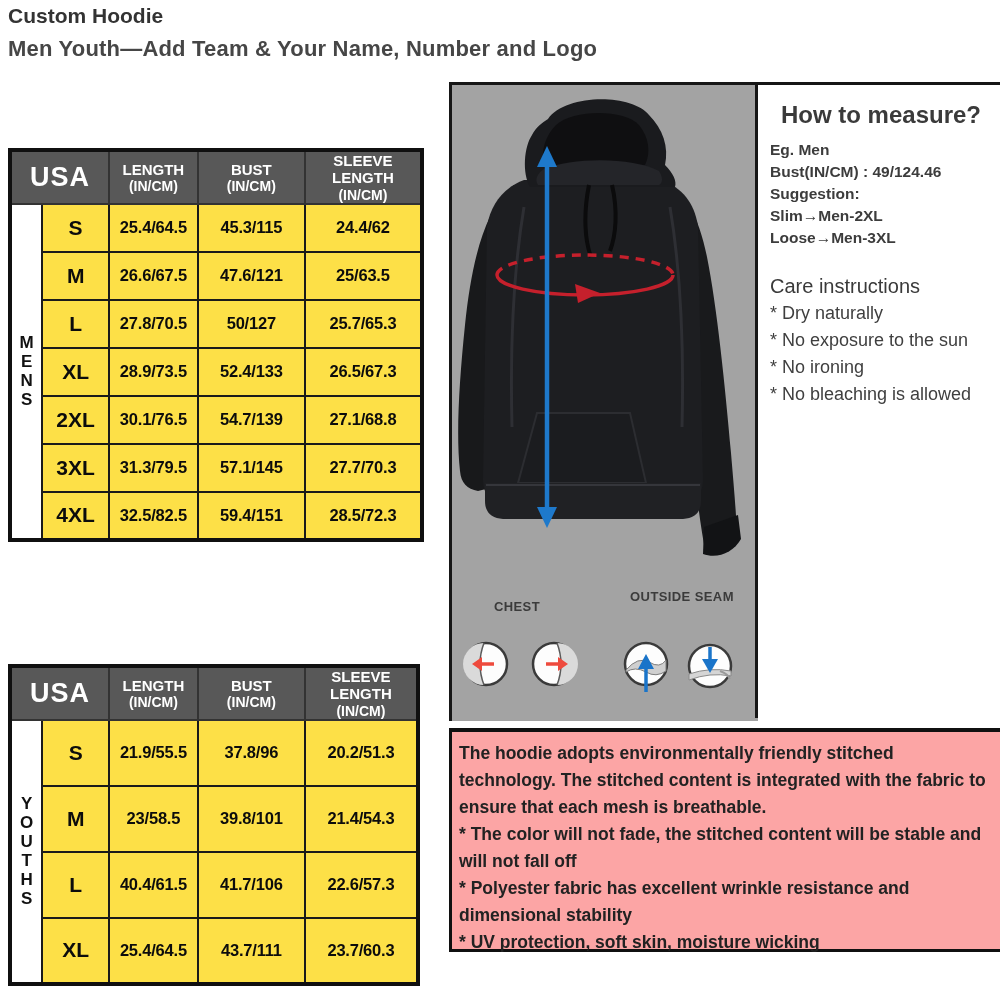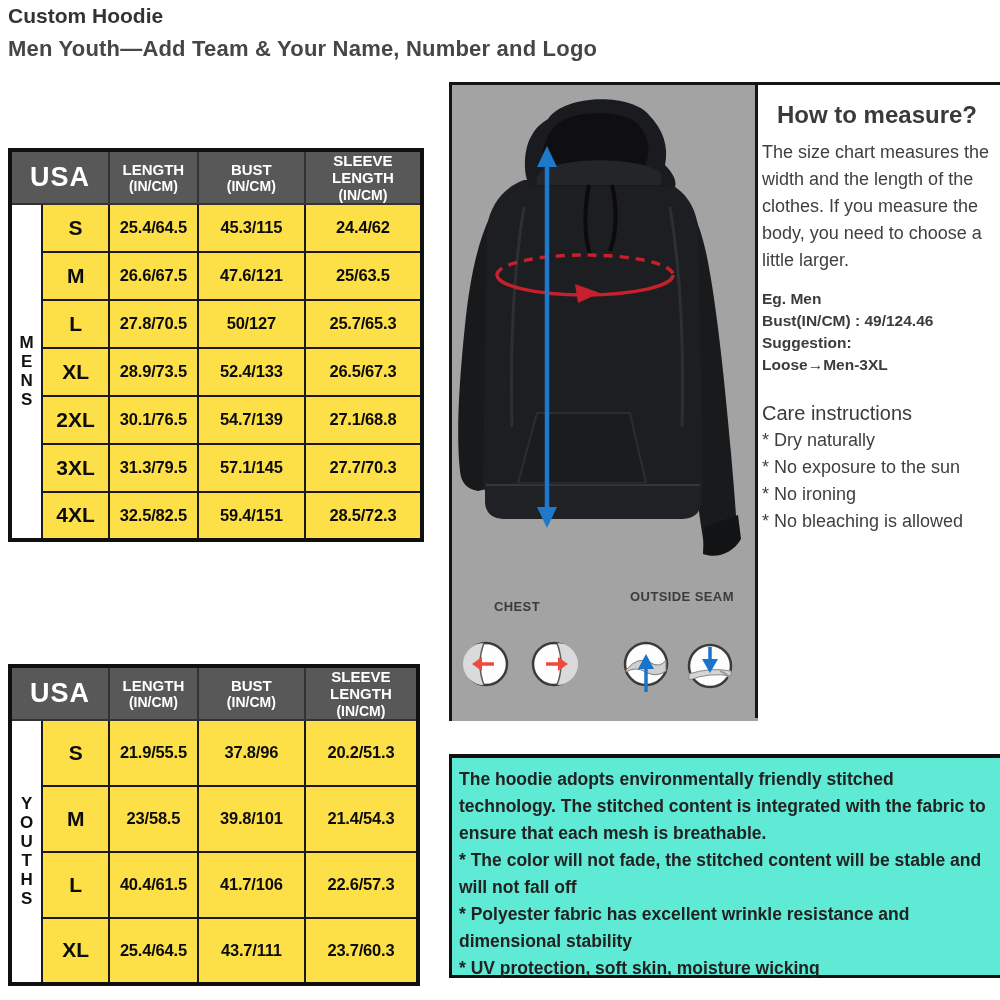--- a/index.html
+++ b/index.html
@@ -34,31 +34,31 @@
              border-top:3px solid #161616;border-left:3px solid #161616;background:#a3a3a3;}
   .hoodie-svg{position:absolute;left:0;top:0;}
   .icon-label{position:absolute;font-size:13px;font-weight:700;color:#3b3b3b;text-align:center;letter-spacing:.4px;}
   .icon-label.chest{left:18px;top:514px;width:94px;}
   .icon-label.seam{left:158px;top:504px;width:144px;}
   .m-icon{position:absolute;top:553px;}
 
   
   .right-panel{position:absolute;left:755px;top:82px;width:245px;height:636px;
                border-top:3px solid #161616;border-left:3px solid #161616;background:#fff;
-               box-sizing:border-box;padding:10px 8px 0 4px;color:#3d3d3d;}
+               box-sizing:border-box;padding:10px 8px 0 12px;color:#3d3d3d;}
   .htm-heading{margin:6px 0 10px 0;font-size:24px;font-weight:600;color:#3a3a3a;text-align:center;}
   .htm-body{margin:0 0 14px 0;font-size:18px;line-height:27px;font-weight:400;color:#3f3f3f;}
   .example{font-size:15.5px;font-weight:600;line-height:22px;color:#3c3c3c;margin-bottom:26px;}
   .care-heading{margin:0 0 2px 0;font-size:20px;font-weight:400;color:#3a3a3a;}
   .care{font-size:18px;line-height:27px;font-weight:400;color:#3f3f3f;}
 
   
-  .bottom-box{position:absolute;left:449px;top:754px;width:551px;height:224px;
+  .bottom-box{position:absolute;left:449px;top:728px;width:551px;height:224px;
               border-top:4px solid #101010;border-left:3px solid #101010;border-bottom:3px solid #101010;
-              box-sizing:border-box;background:#5eead4;padding:8px 13px 0 7px;color:#1d1d1d;}
+              box-sizing:border-box;background:#fca5a5;padding:8px 13px 0 7px;color:#1d1d1d;}
   .desc-intro{margin:0;font-size:17.5px;line-height:27px;font-weight:600;color:#222;}
   .desc-bullets{font-size:17.5px;line-height:27px;font-weight:600;color:#222;}
 </style>
 </head>
 <body>
 
 <div class="page">
 
   <div class="title1">Custom Hoodie</div>
   <div class="title2">Men  Youth—Add Team &amp; Your Name, Number and Logo</div>
@@ -267,25 +267,25 @@
       <circle cx="24" cy="28" r="21" fill="#fdfdfd" stroke="#3a3a3a" stroke-width="2.5"></circle>
       <path d="M3,36 Q24,29 45,33 L45,38 Q24,34 3,42 Z" fill="#d5d5d5" stroke="#8a8a8a" stroke-width="1"></path>
       <path d="M34,33 Q42,36 44,41" stroke="#9a9a9a" stroke-width="2" fill="none"></path>
       <line x1="24" y1="9" x2="24" y2="24" stroke="#1a74c9" stroke-width="3.5"></line>
       <polygon points="24,35 16,21 32,21" fill="#1a74c9"></polygon>
     </svg>
   </div>
 
   <div class="right-panel">
     <div class="htm-heading">How to measure?</div>
-    <p class="htm-body">The size chart measures the width and the length of the clothes.  If you measure the body, you need to choose a little larger.</p>
     <div class="example">
         <div>Eg. Men</div>
         <div>Bust(IN/CM) : 49/124.46</div>
         <div>Suggestion:</div>
+        <div>Slim→Men-2XL</div>
         <div>Loose→Men-3XL</div>
       </div>
     <div class="care-heading">Care instructions</div>
     <div class="care">
         <div>* Dry naturally</div>
         <div>* No exposure to the sun</div>
         <div>* No ironing</div>
         <div>* No bleaching is allowed</div>
       </div>
   </div>

